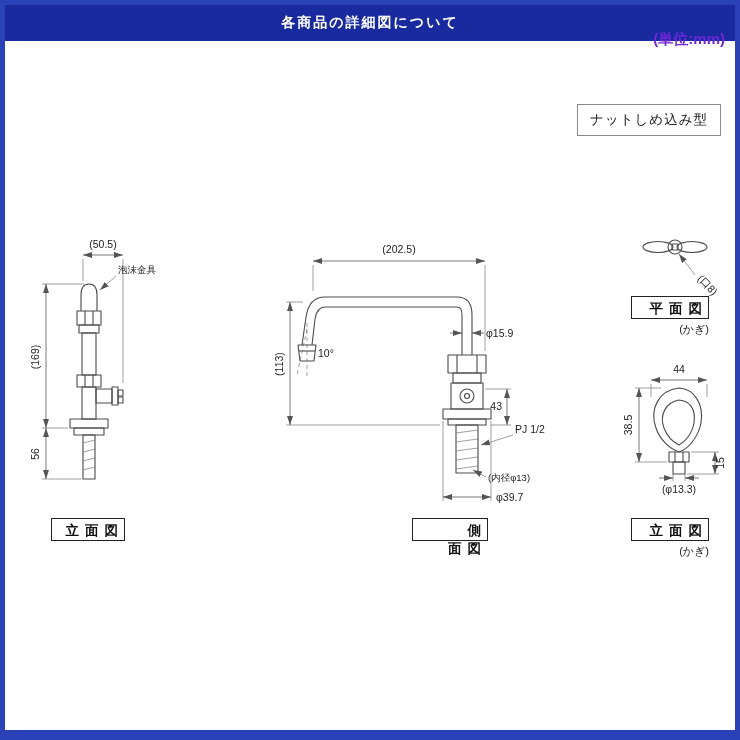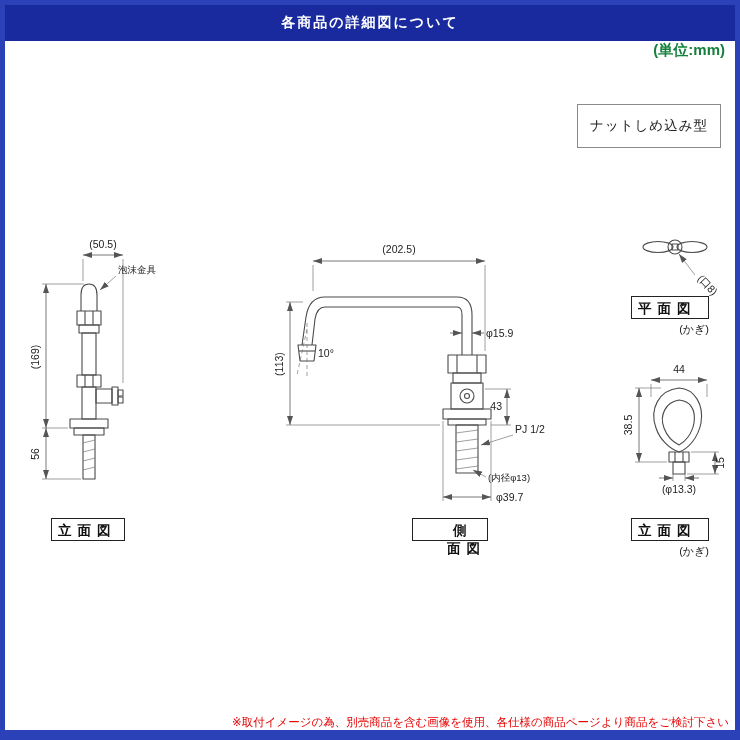--- a/index.html
+++ b/index.html
@@ -15,39 +15,39 @@
     border-bottom-width:10px;
     background:#fff;
     overflow:hidden;
   }
   .banner {
     height:36px; background:#182a9e; color:#fff;
     display:flex; align-items:center; justify-content:center;
     font-size:14px; font-weight:bold; letter-spacing:2px;
   }
   .unit-label {
-    position:absolute; top:36px; right:10px;
-    color:#15803d; font-size:15px; font-weight:bold;
+    position:absolute; top:25px; right:10px;
+    color:#6d28d9; font-size:15px; font-weight:bold;
   }
   .type-box {
     position:absolute; top:99px; right:14px;
-    border:1px solid #8a8a8a; padding:12px 12px;
+    border:1px solid #8a8a8a; padding:6px 12px;
     font-size:13.5px; color:#222; letter-spacing:1px; background:#fff;
   }
   svg.draw { position:absolute; overflow:visible; }
   .ol   { fill:none; stroke:#4a4a4a; stroke-width:1.1; stroke-linejoin:round; }
   .thin { fill:none; stroke:#777;   stroke-width:0.7; }
   .dim  { fill:none; stroke:#555;   stroke-width:0.8; }
   .dash { stroke-dasharray:4 3; }
   text.d { font-size:10.5px; fill:#222; }
   text.s { font-size:9.5px;  fill:#222; }
   .caption {
     position:absolute; border:1.5px solid #222; background:#fff;
     color:#111; font-weight:bold; font-size:13.5px;
-    text-align:left; letter-spacing:6px; text-indent:6px;
+    text-align:right; letter-spacing:6px; text-indent:6px;
     padding:3px 0; height:23px;
   }
   .subcap {
     position:absolute; font-size:11px; color:#222; text-align:right;
   }
   .footnote {
     position:absolute; top:710px; right:6px;
     color:#e60000; font-size:11.5px; white-space:nowrap;
   }
 </style>
@@ -262,15 +262,14 @@
     </g>
   </svg>
 
   <div class="caption" style="left:46px; top:513px; width:74px;">立面図</div>
   <div class="caption" style="left:407px; top:513px; width:76px;padding-left:34px;">側面図</div>
   <div class="caption" style="left:626px; top:291px; width:78px;">平面図</div>
   <div class="subcap" style="left:626px; top:317px; width:78px;">(かぎ)</div>
   <div class="caption" style="left:626px; top:513px; width:78px;">立面図</div>
   <div class="subcap" style="left:626px; top:539px; width:78px;">(かぎ)</div>
 
-  <div class="footnote">※取付イメージの為、別売商品を含む画像を使用、各仕様の商品ページより商品をご検討下さい</div>
 
 </div>
 
 </body></html>

